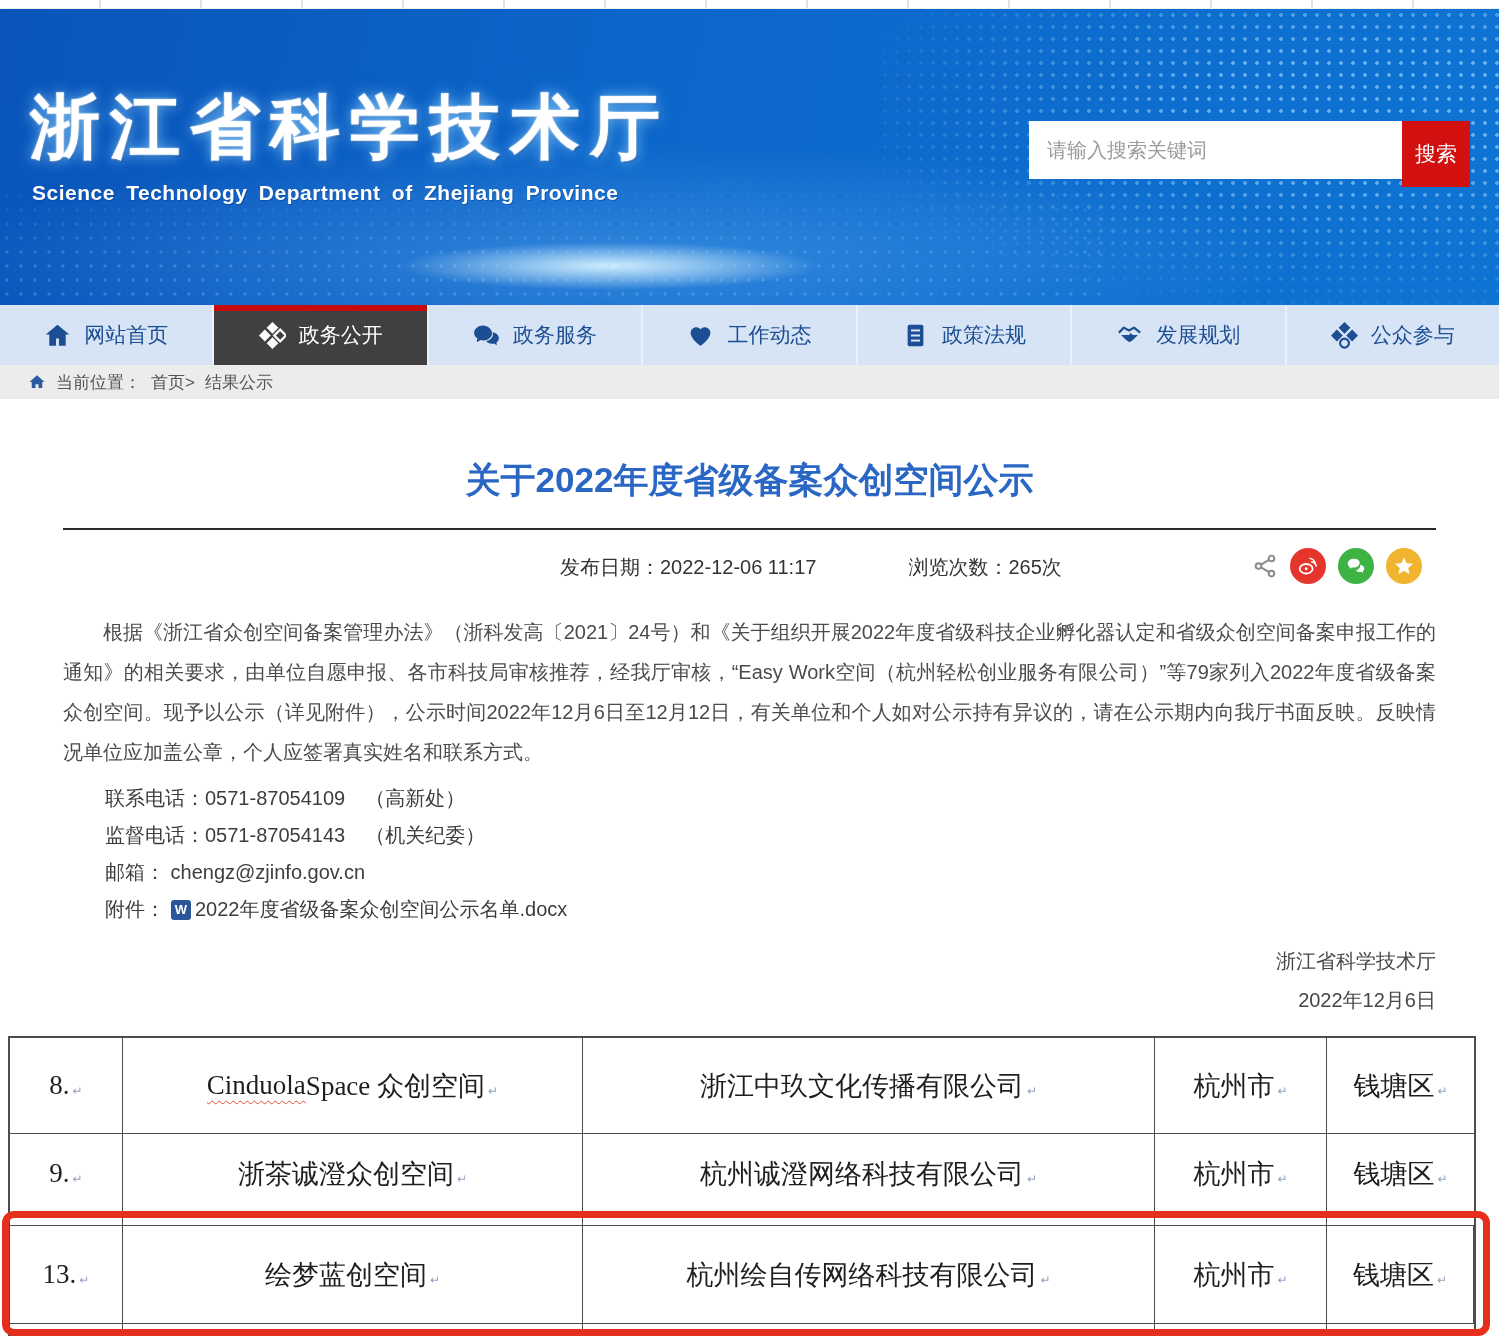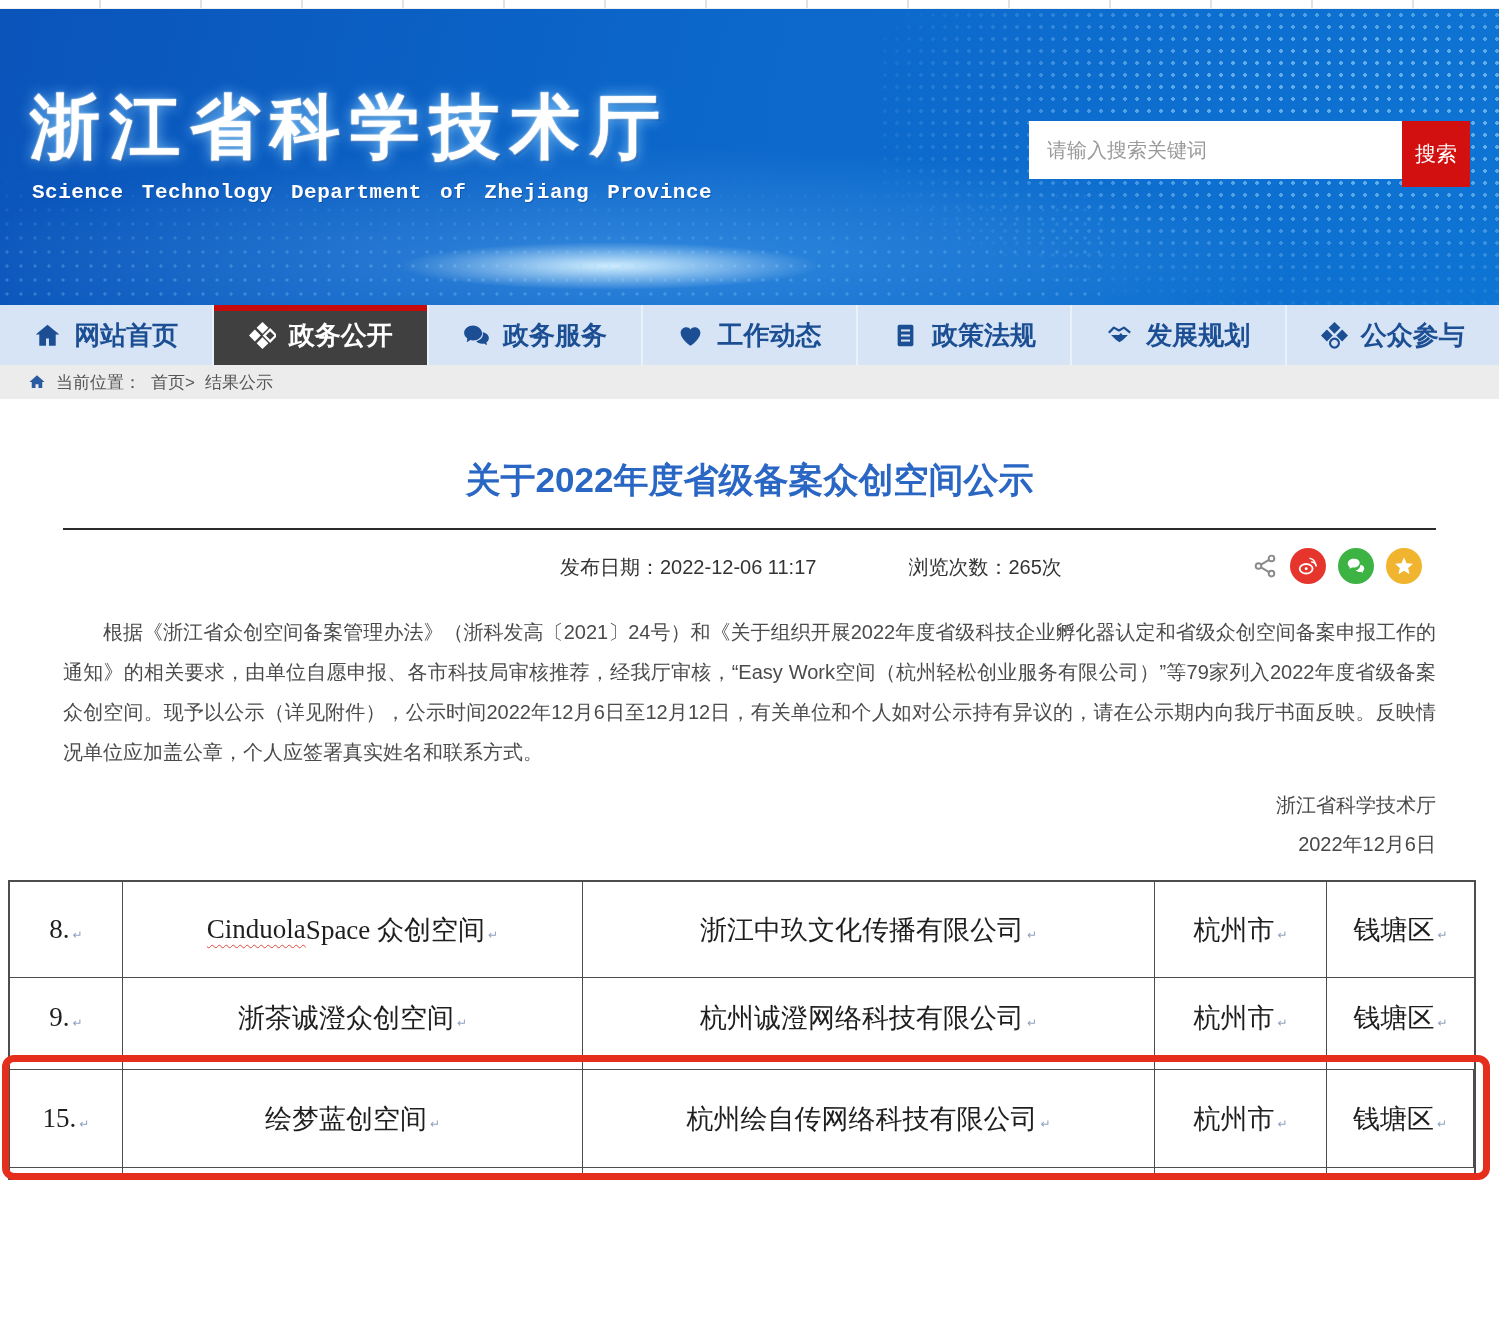--- a/index.html
+++ b/index.html
@@ -39,21 +39,21 @@
     mask-image:linear-gradient(180deg, transparent, #000 70%);
   }
   .site-logo{
     position:absolute; left:30px; top:72px; color:#fff;
     font-family:"DejaVu Serif", serif; font-weight:bold;
     font-size:70px; letter-spacing:10px; white-space:nowrap;
     text-shadow:0 0 2px #fff, 0 0 14px rgba(140,210,255,.9), 2px 2px 0 rgba(10,60,140,.55);
   }
   .site-logo-en{
     position:absolute; left:32px; top:172px; color:#fff;
-    font-family:Liberation Mono, monospace; font-weight:bold;
+    font-family:Liberation Sans, sans-serif; font-weight:bold;
     font-size:21px; letter-spacing:.5px; word-spacing:5px; white-space:nowrap;
     text-shadow:1px 1px 0 rgba(10,60,140,.5);
   }
   .search-bar{
     position:absolute; top:112px; right:29px; width:441px; height:58px;
     display:flex; background:#fff;
   }
   .search-bar input{
     flex:1; border:none; outline:none; padding:0 18px;
     font-size:20px; color:#333; font-family:"Liberation Sans",sans-serif;
@@ -61,21 +61,21 @@
   .search-bar input::placeholder{ color:#9a9a9a; }
   .search-btn{
     width:68px; height:66px; border:none; background:#d21010; color:#fff;
     font-size:21px; cursor:pointer; font-family:"Liberation Sans",sans-serif;
   }
 
   
   .nav{ display:flex; height:60px; background:#d7e4f6; }
   .nav-item{
     flex:1; display:flex; align-items:center; justify-content:center; gap:13px;
-    color:#1c4e93; font-size:26px; font-weight:bold; cursor:pointer;
+    color:#1c4e93; font-size:21px; font-weight:normal; cursor:pointer;
     border-right:2px solid #e9f1fb; position:relative;
   }
   .nav-item:last-child{ border-right:none; }
   .nav-item svg{ width:27px; height:27px; flex:none; }
   .nav-item.active{ background:#404040; color:#fff; }
   .nav-item.active::before{
     content:""; position:absolute; top:0; left:0; right:0; height:6px; background:#c50b0b;
   }
 
   
@@ -263,20 +263,30 @@
       <span class="circle c-yellow">
         <svg width="22" height="22" viewBox="0 0 24 24" fill="#fff">
             <path d="M12 2.5 14.8 9l7 .5-5.3 4.6 1.6 6.9L12 17.2 5.9 21l1.6-6.9L2.2 9.5l7-.5z"></path>
           </svg>
       </span>
     </div>
   </div>
 
   <p class="article-body">根据《浙江省众创空间备案管理办法》（浙科发高〔2021〕24号）和《关于组织开展2022年度省级科技企业孵化器认定和省级众创空间备案申报工作的通知》的相关要求，由单位自愿申报、各市科技局审核推荐，经我厅审核，“Easy Work空间（杭州轻松创业服务有限公司）”等79家列入2022年度省级备案众创空间。现予以公示（详见附件），公示时间2022年12月6日至12月12日，有关单位和个人如对公示持有异议的，请在公示期内向我厅书面反映。反映情况单位应加盖公章，个人应签署真实姓名和联系方式。</p>
 
+  <div class="contact">
+    <div class="line">联系电话：0571-87054109　（高新处）</div>
+    <div class="line">监督电话：0571-87054143　（机关纪委）</div>
+    <div class="line">邮箱： chengz@zjinfo.gov.cn</div>
+    <div class="line">
+      <span>附件：</span>
+      <span class="doc-ico">W</span>
+      <span class="attach-name">2022年度省级备案众创空间公示名单.docx</span>
+    </div>
+  </div>
 
   <div class="signature">
     <div>浙江省科学技术厅</div>
     <div>2022年12月6日</div>
   </div>
 </div>
 
 <div class="doc-table">
   <div id="table-rows">
       <div class="trow r8">
@@ -326,21 +336,21 @@
       </div>
       <div class="trow spacer">
         <div class="tcell"></div>
         <div class="tcell"></div>
         <div class="tcell"></div>
         <div class="tcell"></div>
         <div class="tcell"></div>
       </div>
       <div class="trow r10">
         <div class="tcell">
-          <div class="">15.</div>
+          <div class="">13.</div>
           <div class="eom">↵</div>
         </div>
         <div class="tcell">
           <div class="">绘梦蓝创空间</div>
           <div class="eom">↵</div>
         </div>
         <div class="tcell">
           <div class="">杭州绘自传网络科技有限公司</div>
           <div class="eom">↵</div>
         </div>

